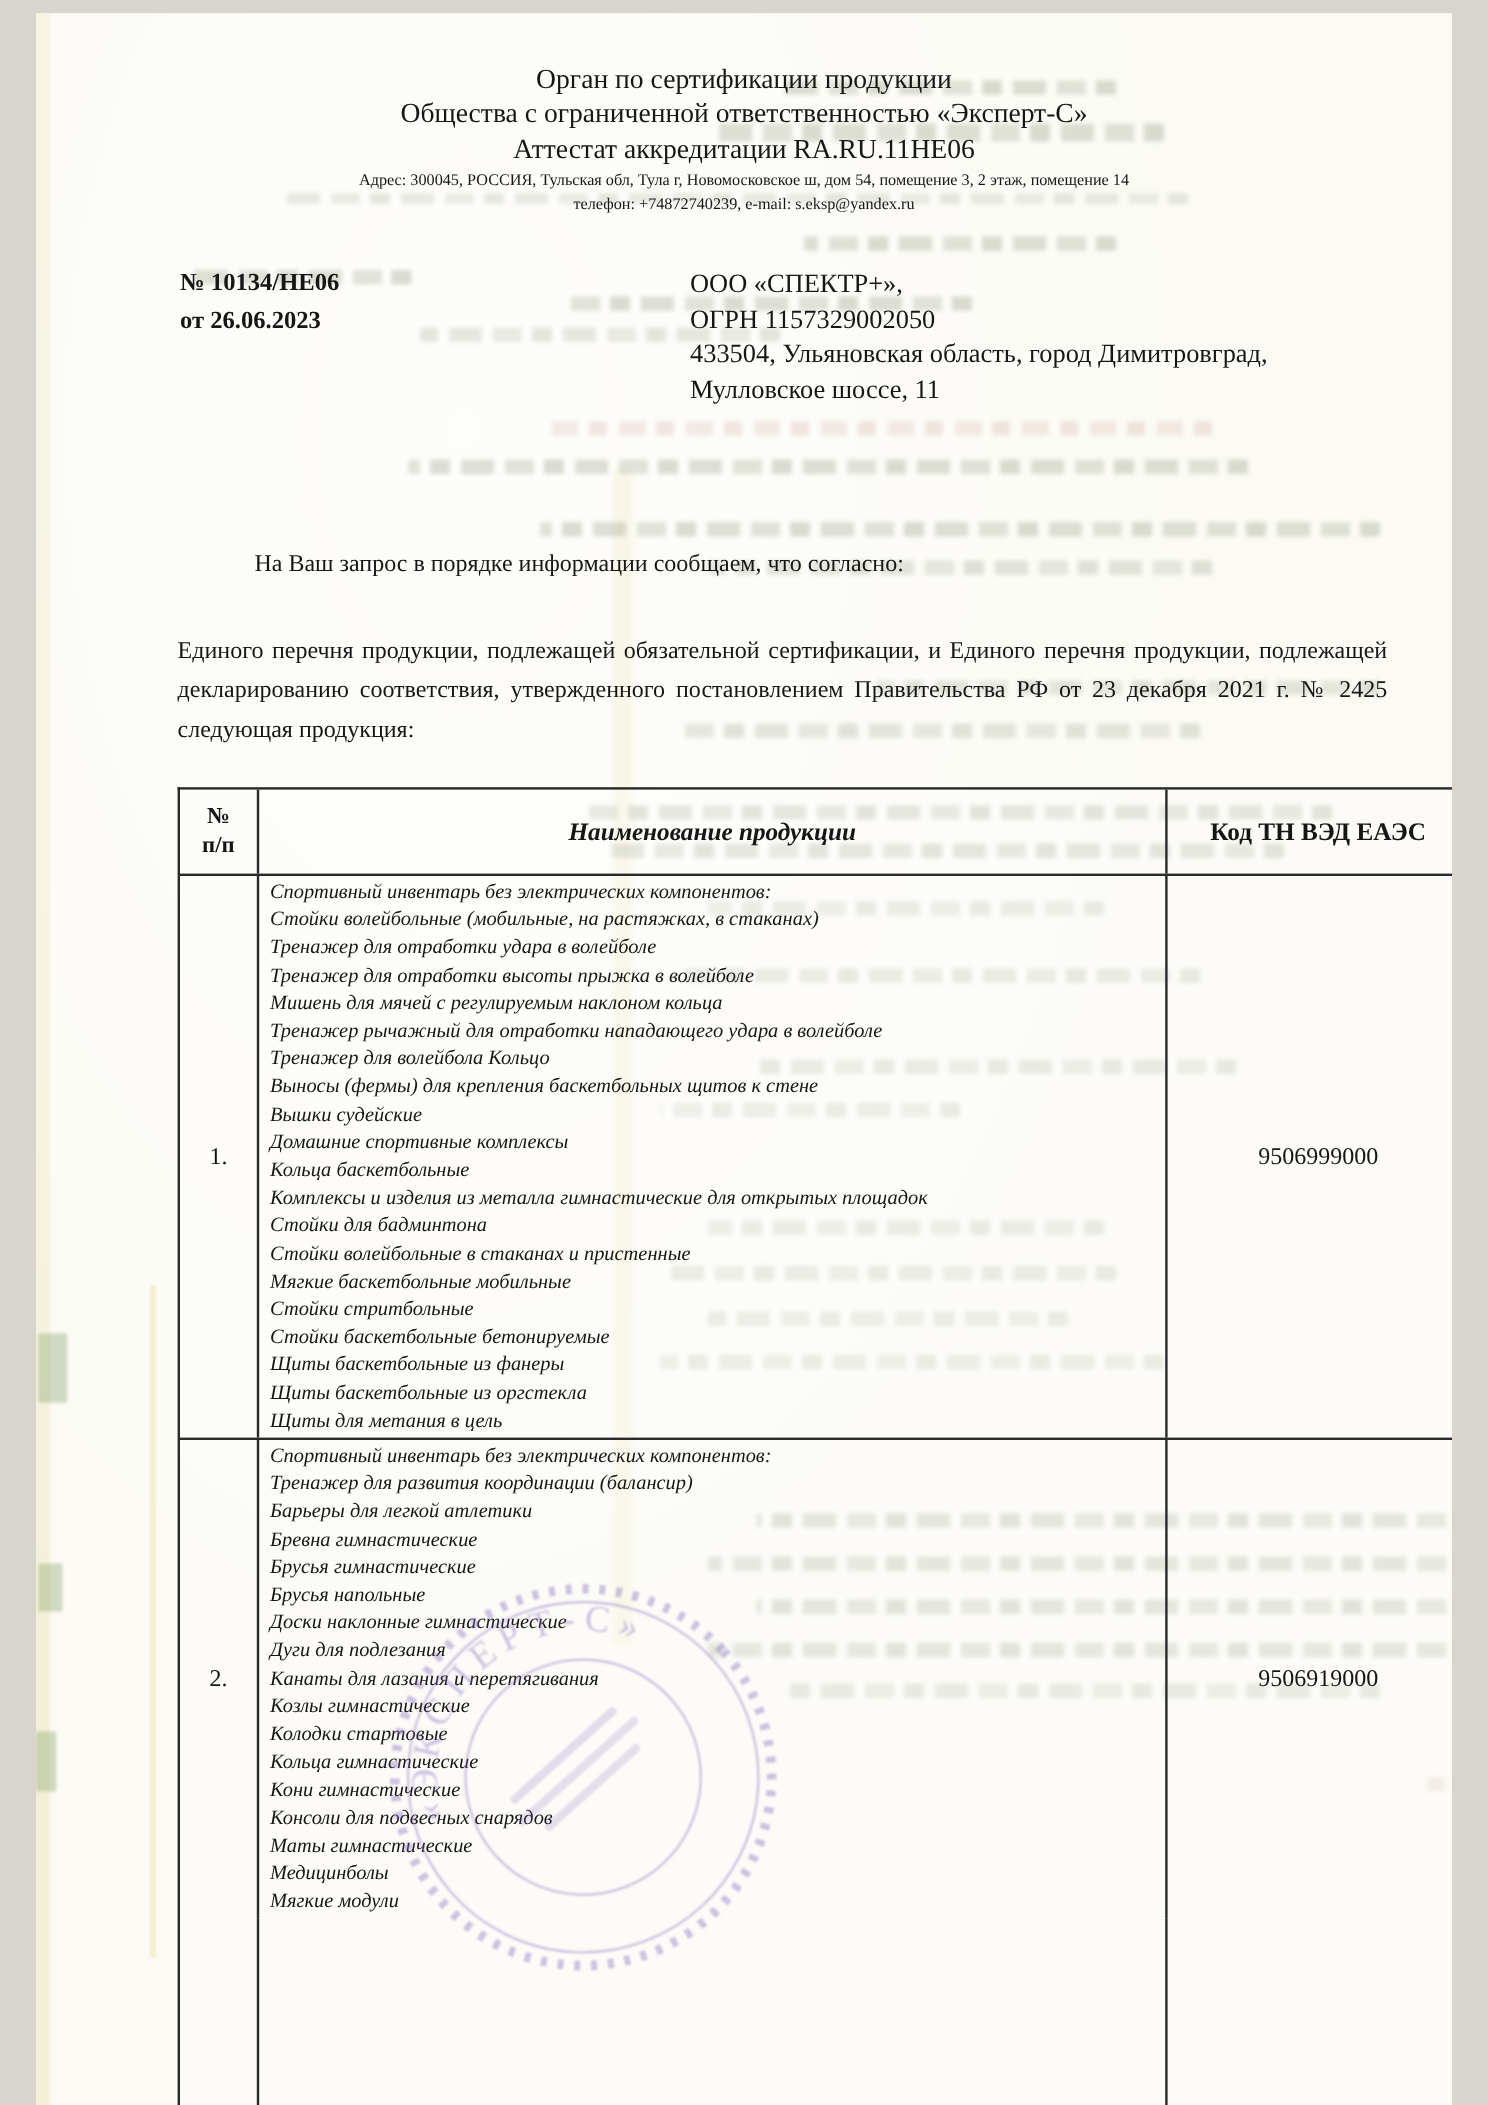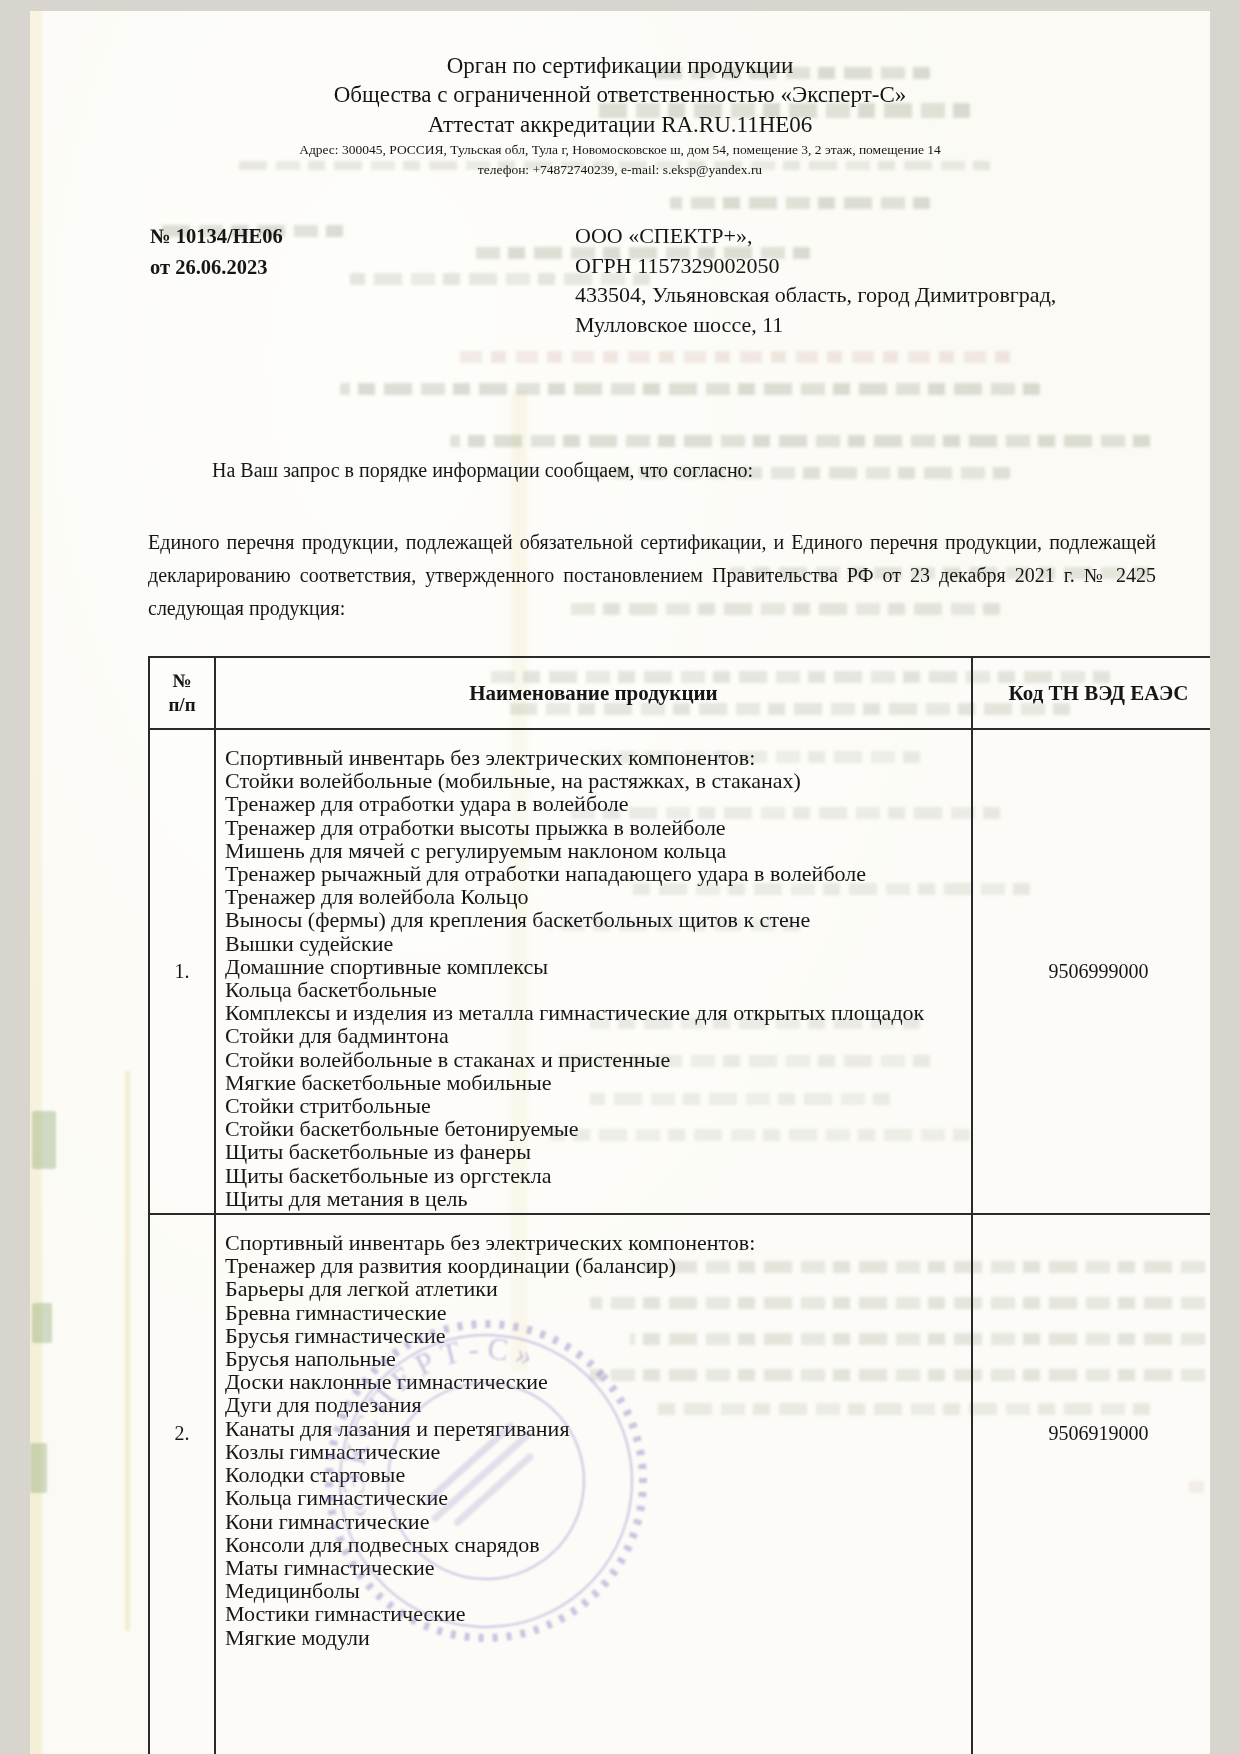--- a/index.html
+++ b/index.html
@@ -51,28 +51,28 @@
   
   .ptable{
     position:absolute;left:118px;top:645px;width:1078px;height:1109px;
     border:2px solid #2a2a2a;border-bottom:none;
     display:flex;flex-direction:column;box-sizing:border-box;
     background:rgba(255,255,255,.25);
   }
   .trow{display:flex;flex-shrink:0;}
   .cell{box-sizing:border-box;}
   .c1{width:66px;border-right:2px solid #2a2a2a;display:flex;flex-direction:column;align-items:center;justify-content:center;}
-  .c2{width:757px;border-right:2px solid #2a2a2a;}
+  .c2{width:757px;border-right:2px solid #2a2a2a;font-style:italic;}
   .c3{flex:1;display:flex;align-items:center;justify-content:center;}
   .thead{border-bottom:2px solid #2a2a2a;height:70px;}
   .thead .c1{font-weight:bold;font-size:19px;line-height:24px;}
   .thead .c2,.thead .c3{display:flex;align-items:center;justify-content:center;font-weight:bold;font-size:21px;}
   .datarow{border-bottom:2px solid #2a2a2a;}
   .datarow.cut{border-bottom:none;}
-  .items{padding:16px 8px 3px 9px;font-size:22px;line-height:23.2px;}
+  .items{padding:1px 8px 3px 9px;font-size:17px;line-height:23.2px;}
   .rownum,.code{font-size:20px;}
   .tfiller{flex:1;display:flex;}
   .tfiller .c1,.tfiller .c2{height:100%;}
 </style>
 </head>
 <body>
 
 <div class="page">
 
   <div class="streak s2"></div>
@@ -194,21 +194,20 @@
           <div>Доски наклонные гимнастические</div>
           <div>Дуги для подлезания</div>
           <div>Канаты для лазания и перетягивания</div>
           <div>Козлы гимнастические</div>
           <div>Колодки стартовые</div>
           <div>Кольца гимнастические</div>
           <div>Кони гимнастические</div>
           <div>Консоли для подвесных снарядов</div>
           <div>Маты гимнастические</div>
           <div>Медицинболы</div>
-          <div>Мостики гимнастические</div>
           <div>Мягкие модули</div>
         </div>
       <div class="cell c3">
           <span class="code">9506919000</span>
         </div>
     </div>
 
     <div class="tfiller">
       <div class="cell c1"></div>
       <div class="cell c2"></div>

